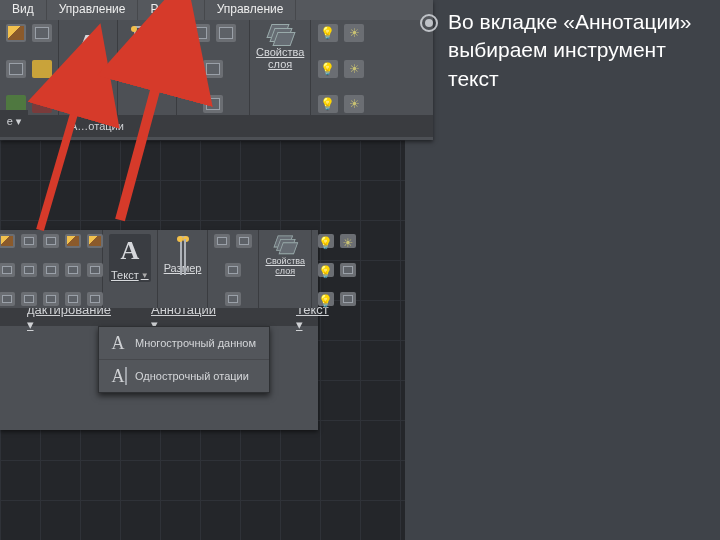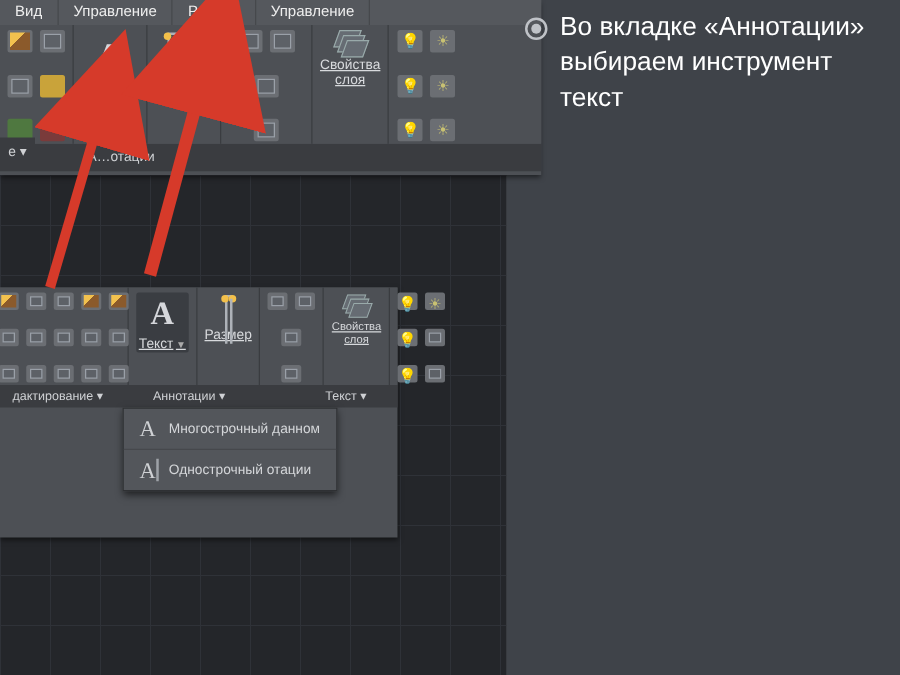--- a/index.html
+++ b/index.html
@@ -62,21 +62,21 @@
   
   .shot-sm{
     position:absolute;left:0;top:230px;width:318px;height:200px;
     background:var(--ribbon-bg);
     box-shadow:0 2px 4px rgba(0,0,0,.5);
     font-size:10px;
   }
   .shot-sm .rib{height:78px;}
   .shot-sm .mini{width:16px;height:14px;}
   .shot-sm .bigbtn .glyph{width:32px;height:32px;font-size:26px;}
-  .shot-sm .tabbar{height:18px;font-size:10px;padding-left:0;}
+  .shot-sm .tabbar{height:18px;font-size:13px;padding-left:17px;text-decoration:underline;}
   .shot-sm .dropdown{position:absolute;left:98px;top:96px;width:170px;background:#53565b;border:1px solid #2e3033;box-shadow:0 3px 6px rgba(0,0,0,.6);}
   .dropdown .ditem{display:flex;align-items:center;gap:6px;padding:5px 8px;color:#d4d6d9;font-size:11px;border-bottom:1px solid #46484c;}
   .dropdown .ditem:last-child{border-bottom:none;}
   .dropdown .dicon{width:22px;height:22px;display:flex;align-items:center;justify-content:center;font-family:Georgia,serif;font-size:18px;color:#cfd1d4;position:relative;}
   .dropdown .dicon.sl::after{content:"";position:absolute;left:18px;top:2px;bottom:2px;width:2px;background:#9ea2a8;}
   
   .canvas{
     position:absolute;left:0;top:140px;width:405px;height:400px;
     background:
       linear-gradient(#2f3238 1px,transparent 1px) 0 0/40px 40px,

